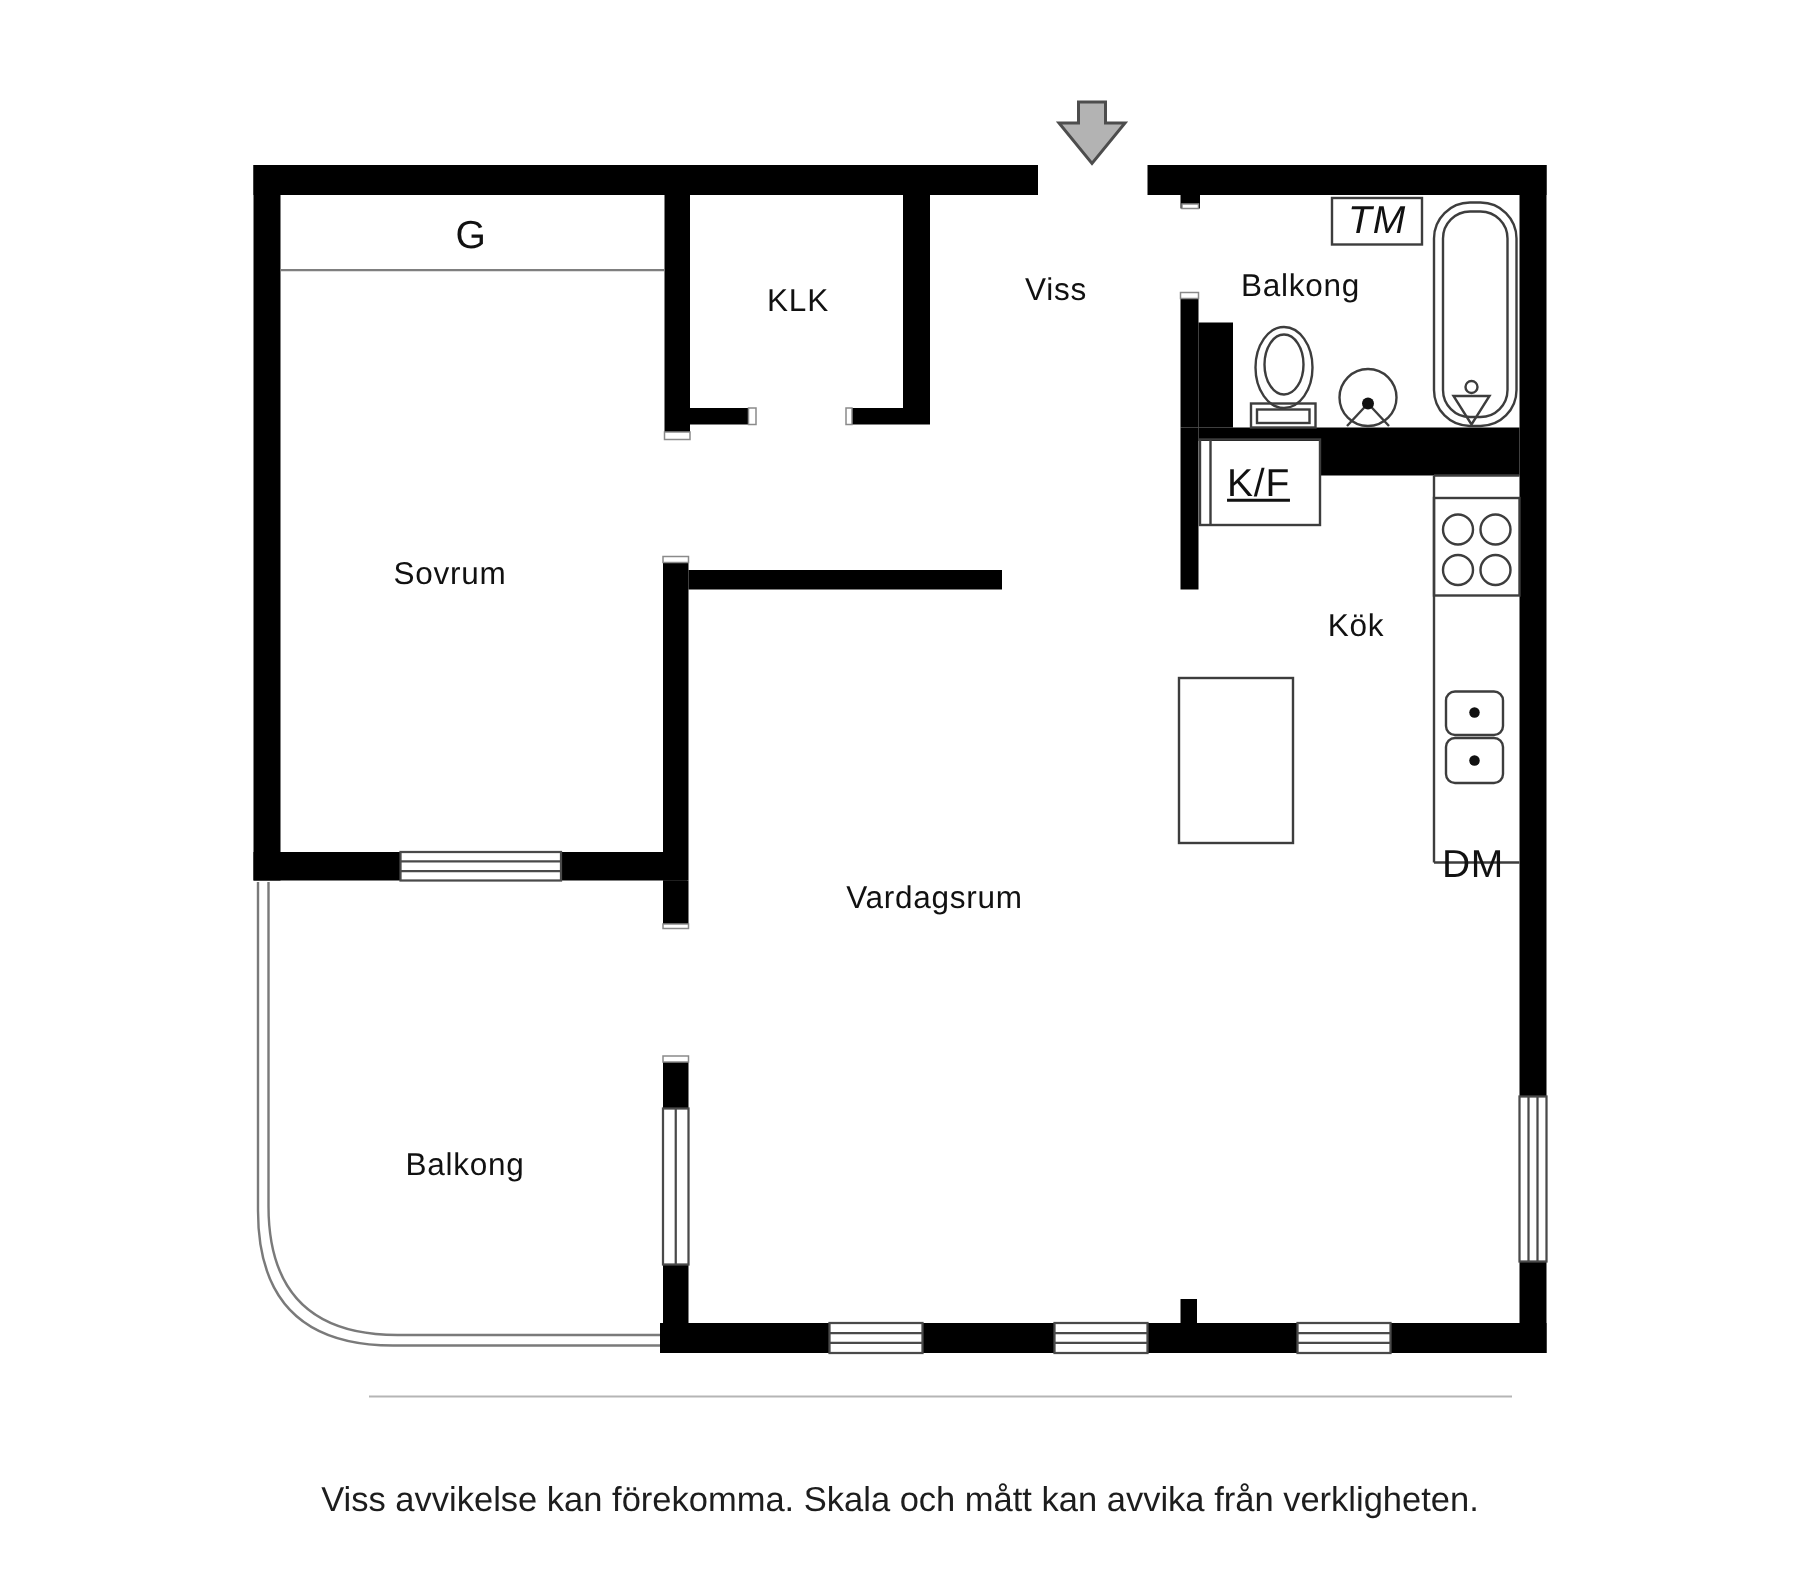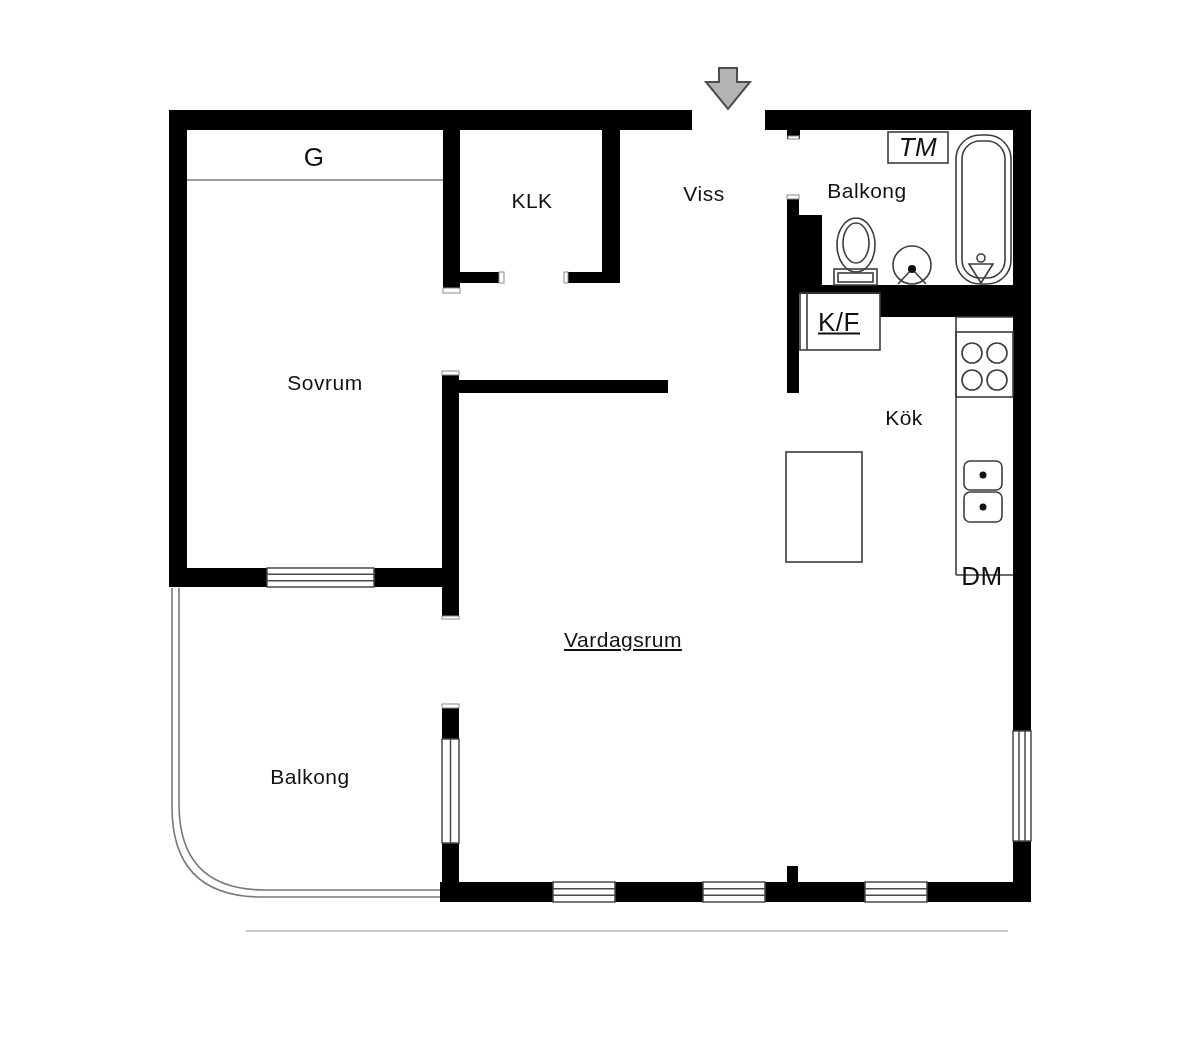--- a/index.html
+++ b/index.html
@@ -162,24 +162,25 @@
         <circle cx="983" cy="507" r="3.5" fill="#111111" stroke="none"></circle>
       </g>
 
       <rect x="786" y="452" width="76" height="110"></rect>
     </g>
 
     <polygon points="719,68 737,68 737,82 750,82 728,109 706,82 719,82" fill="#b3b3b3" stroke="#4d4d4d" stroke-width="2"></polygon>
   </svg>
 
   <div class="room-label small-label" style="left:314px;top:157px;">G</div>
-  <div class="room-label" style="left:325px;top:383px;">Sovrum</div>
+  <div class="room-label" style="left:300px;top:383px;">Sovrum</div>
   <div class="room-label" style="left:532px;top:201px;">KLK</div>
   <div class="room-label" style="left:704px;top:194px;">Viss</div>
   <div class="room-label" style="left:867px;top:191px;">Balkong</div>
   <div class="room-label small-label" style="left:918px;top:147px;font-style:italic;">TM</div>
   <div class="room-label small-label" style="left:839px;top:322px;text-decoration:underline;">K/F</div>
   <div class="room-label" style="left:904px;top:418px;">Kök</div>
   <div class="room-label small-label" style="left:982px;top:576px;">DM</div>
-  <div class="room-label" style="left:623px;top:640px;text-decoration:underline;">Vardagsrum</div>
+  <div class="room-label" style="left:623px;top:599px;">Vardagsrum</div>
   <div class="room-label" style="left:310px;top:737px;margin-top:40px;">Balkong</div>
 
+  <div class="disclaimer">Viss avvikelse kan förekomma. Skala och mått kan avvika från verkligheten.</div>
 </div>
 
 </body></html>

